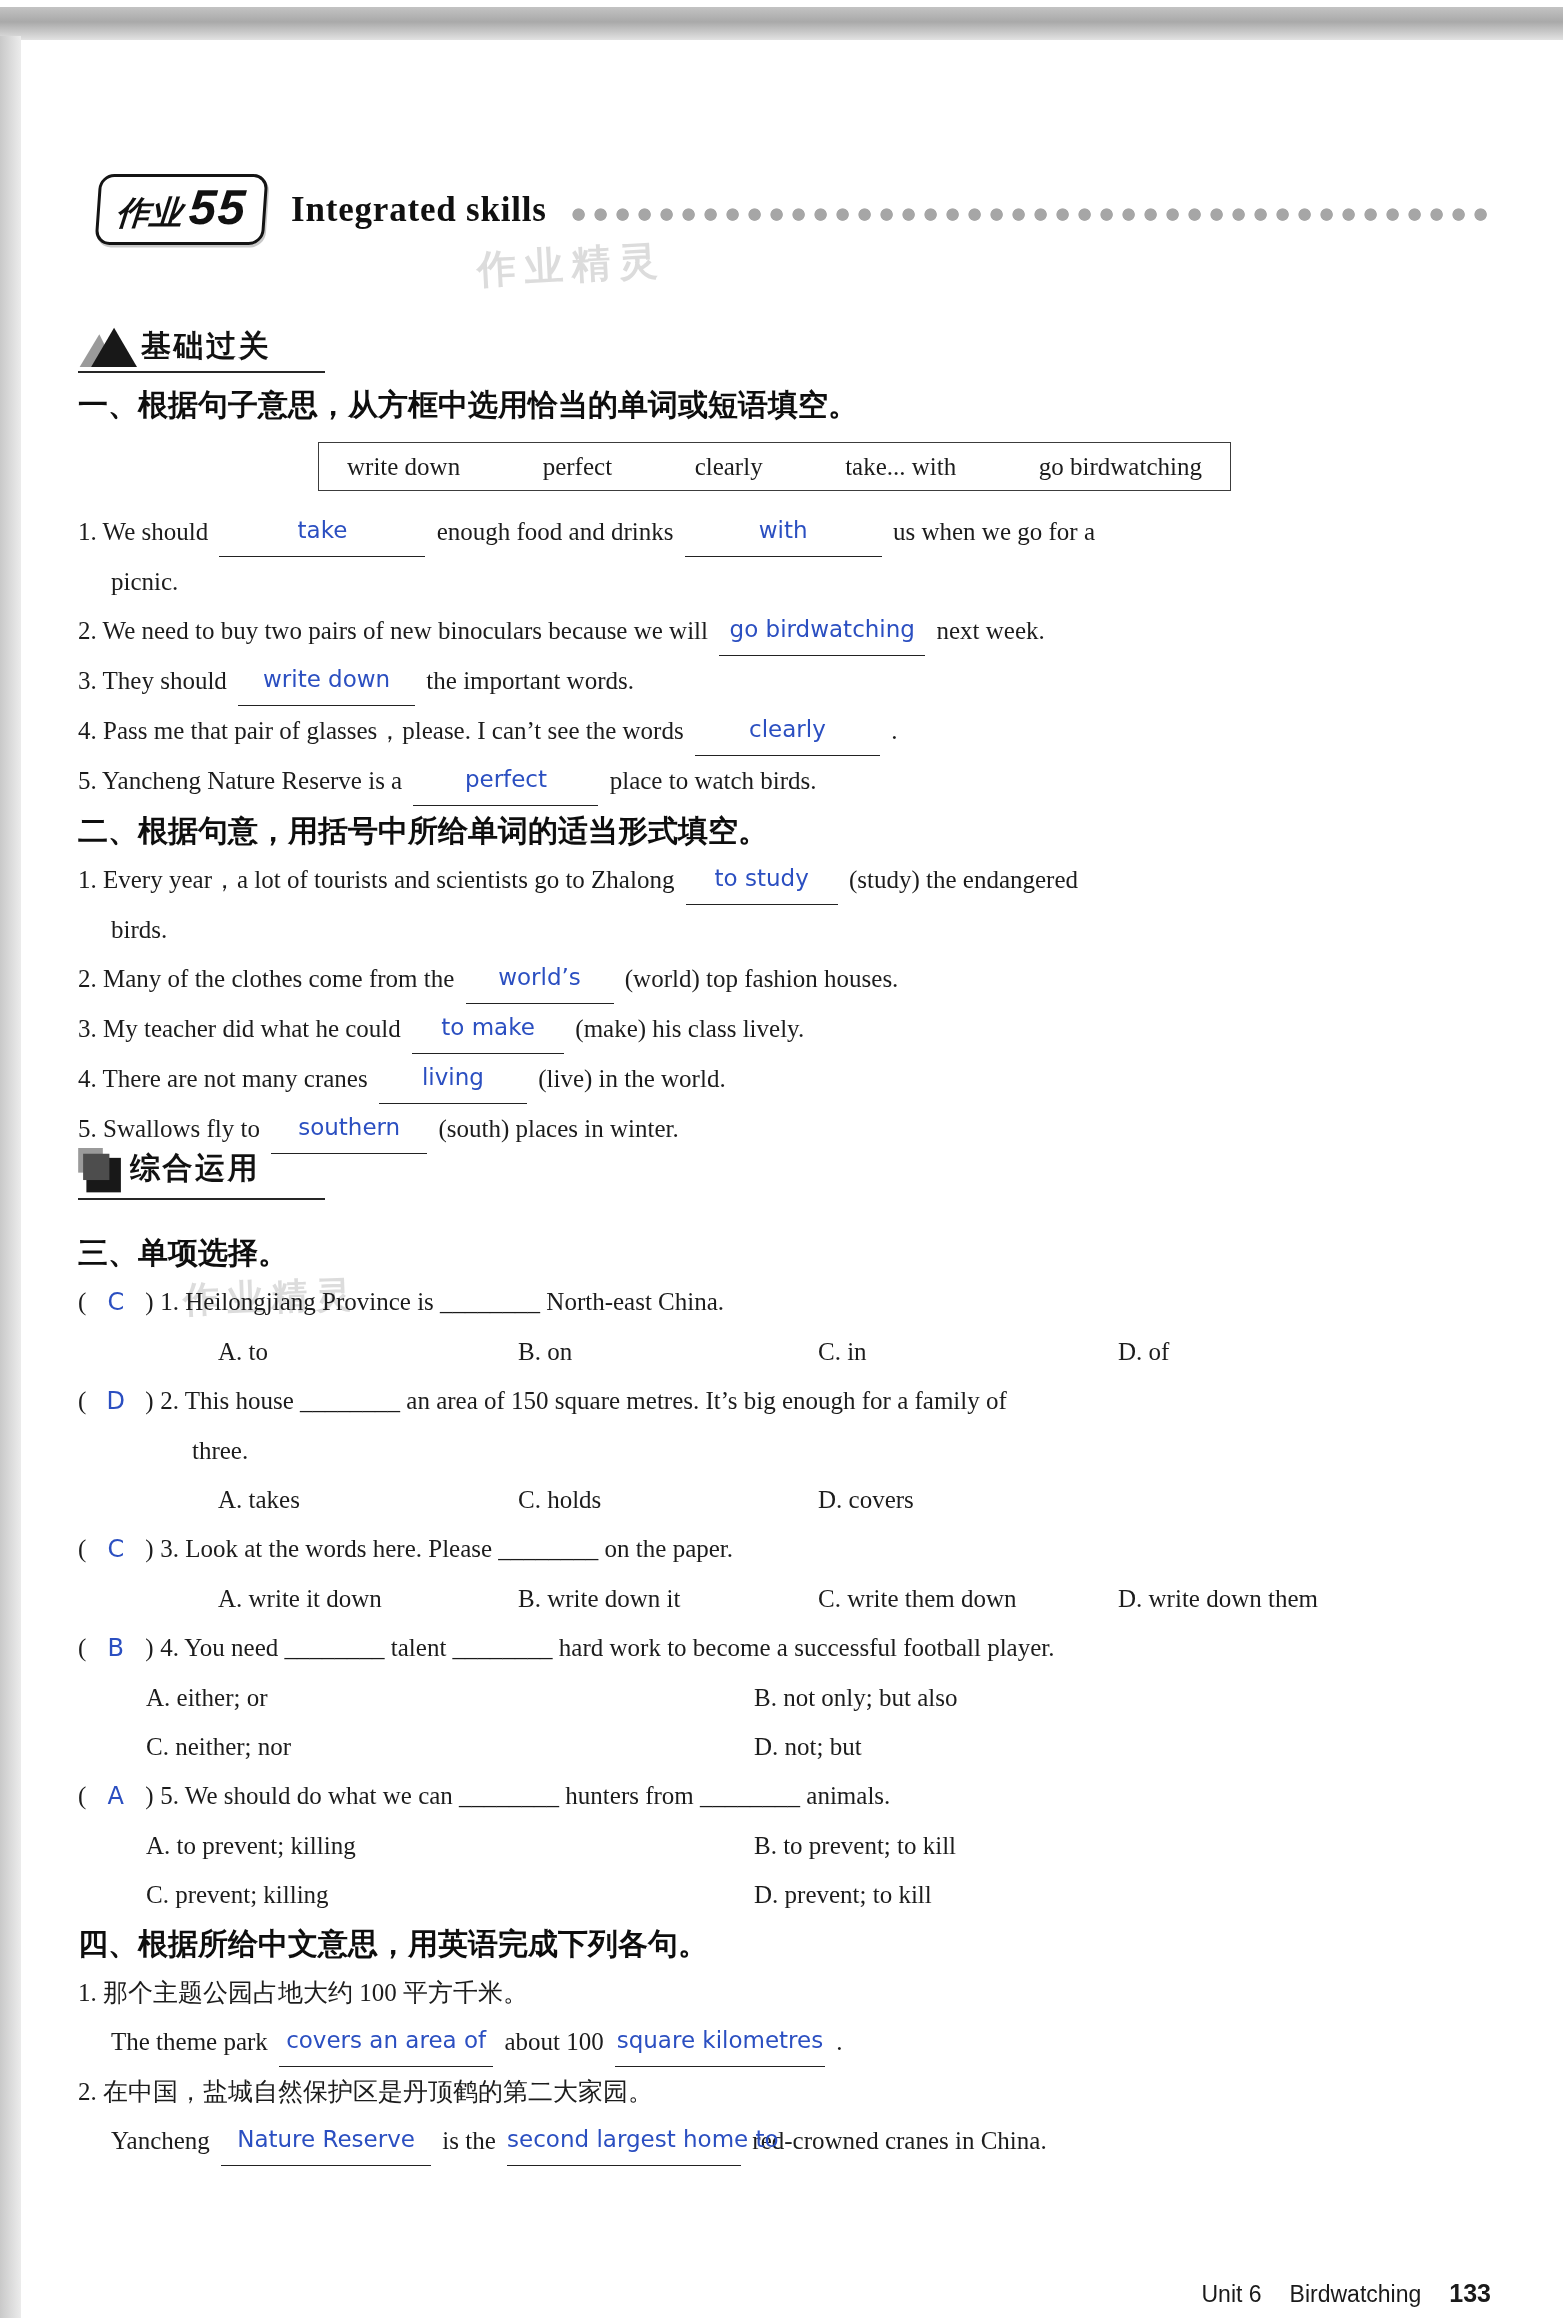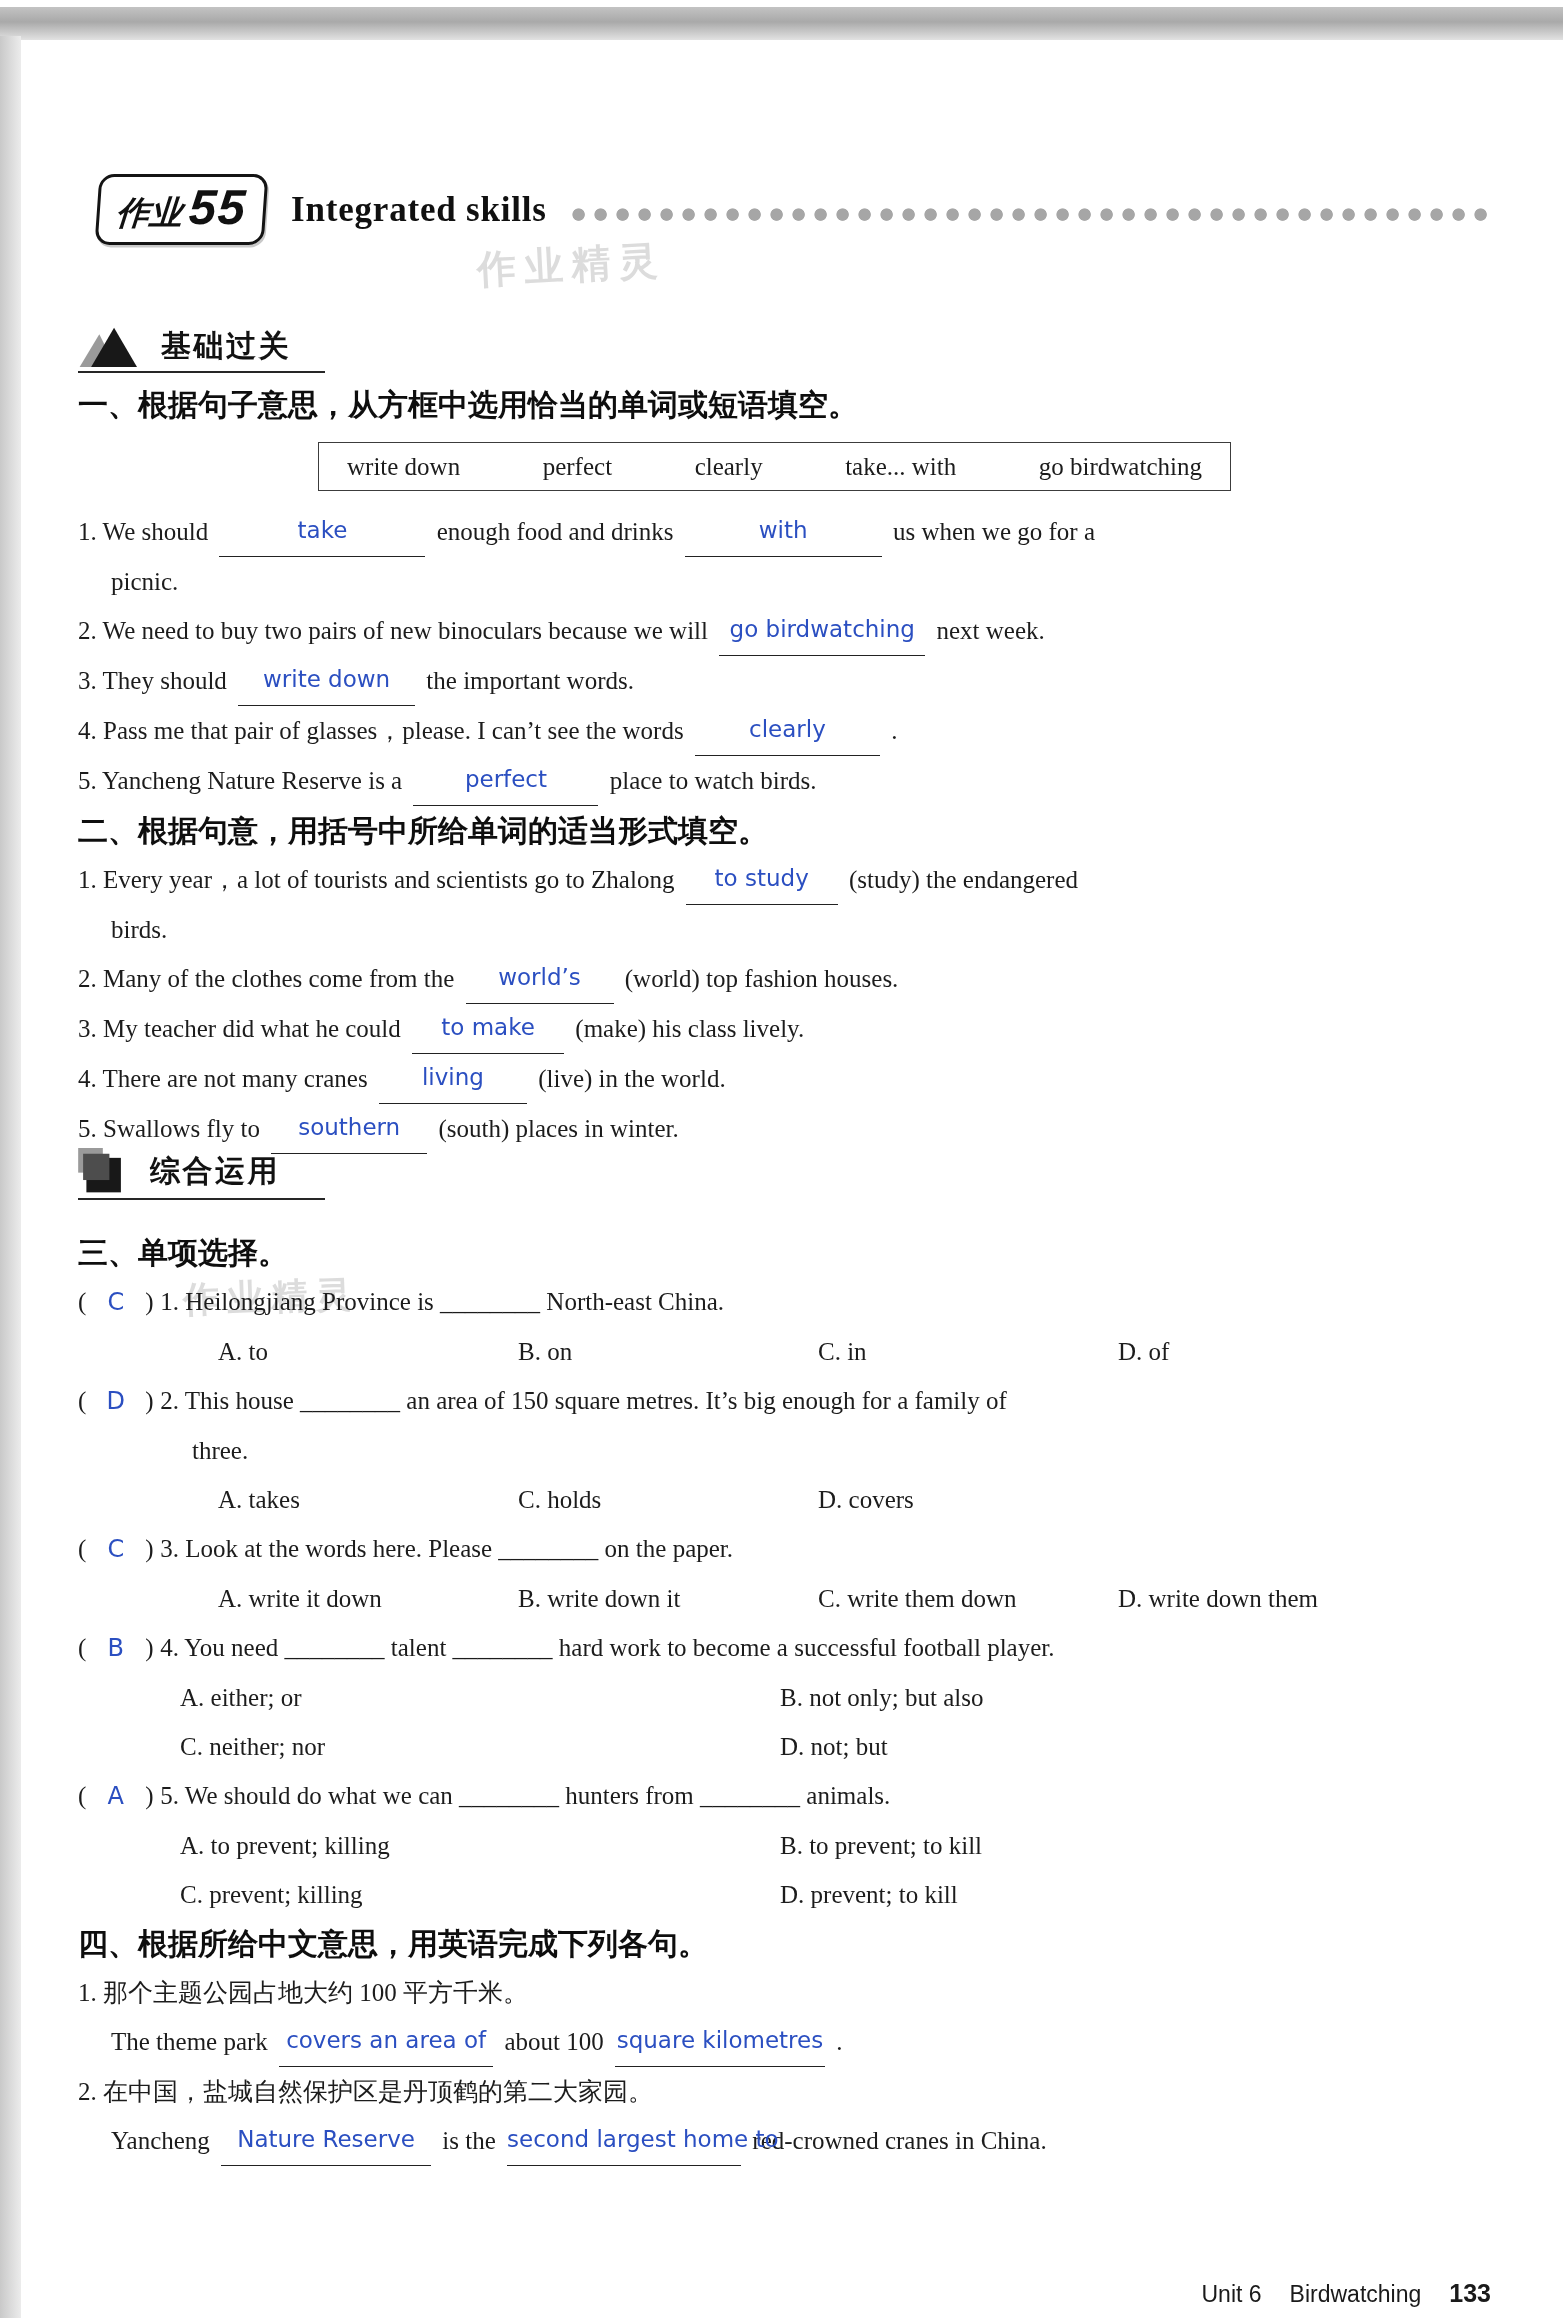--- a/index.html
+++ b/index.html
@@ -25,21 +25,21 @@
           background-image:radial-gradient(circle at 6.6px 6.6px, #a6a6a6 5.8px, rgba(0,0,0,0) 6.6px);
           background-size:22px 13px; background-repeat:repeat-x; }
 
   
   .wm { position:absolute; font-family:"Liberation Sans",sans-serif; font-weight:700;
         color:rgba(130,130,130,0.28); letter-spacing:8.2px; pointer-events:none; }
   .wm1 { top:238px; left:477px; font-size:39px; transform:rotate(-3deg); }
   .wm2 { top:1273px; left:183px; font-size:36px; transform:rotate(-2deg); }
 
   
-  .sec { position:absolute; left:78px; width:247px; display:flex; align-items:center; gap:24px;
+  .sec { position:absolute; left:78px; width:247px; display:flex; align-items:flex-start; gap:4px;
          border-bottom:2.1px solid #262626; padding-bottom:4.1px; }
   .sec1 { top:326px; }
   .sec2 { top:1148px; }
   .sec-title { font-family:"Liberation Sans",sans-serif; font-weight:700; font-size:30px; color:#121212; letter-spacing:2.5px; }
   .icon svg { display:block; }
 
   
   .flow { position:absolute; left:78px; right:66px; }
   .flow1 { top:380px; }
   .flow2 { top:1228px; }
@@ -57,22 +57,22 @@
   .blk { display:inline-block; border-bottom:1.6px solid #222; margin:0 5px; text-align:center; }
   .ans { font-family:"DejaVu Sans",sans-serif; font-size:23px; color:#2b4fc1;
          line-height:1; position:relative; top:-2.5px; white-space:nowrap; }
 
   
   .qletter { display:inline-block; width:59px; text-align:center; color:#2b4fc1;
              font-family:"DejaVu Sans",sans-serif; font-size:24px; }
   .qstem { margin-left:6.6px; }
   .opts4 { display:grid; grid-template-columns:300px 300px 300px 1fr; margin-left:140px;
            font-size:25px; line-height:49px; white-space:nowrap; }
-  .opts2 { display:grid; grid-template-columns:600px 1fr; margin-left:102px;
-           font-size:25px; line-height:49px; white-space:nowrap; }
+  .opts2 { display:grid; grid-template-columns:600px 1fr; margin-left:68px;
+           font-size:25px; line-height:49px; white-space:nowrap;gap:8px; }
 
   
   .footer { position:absolute; top:2239px; right:72px; display:flex; align-items:baseline; gap:28px;
             font-family:"Liberation Sans",sans-serif; font-size:23px; color:#1a1a1a;margin-top:40px; }
   .fpage { font-weight:700; font-size:25px; }
 </style>
 </head>
 <body>
 
 <div class="page">

